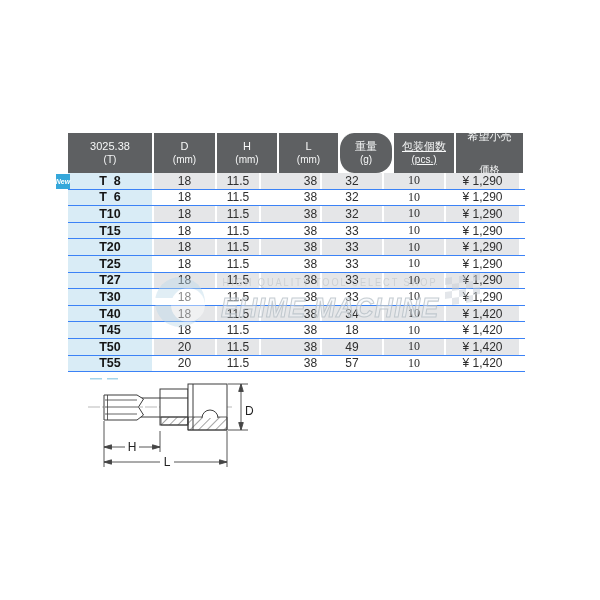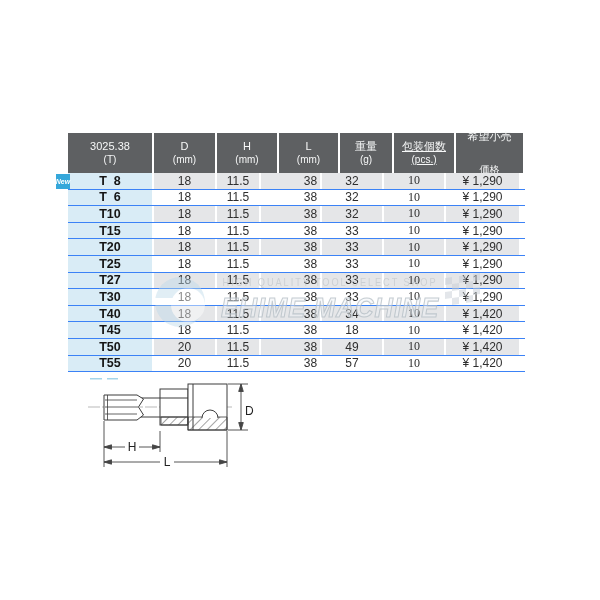--- a/index.html
+++ b/index.html
@@ -12,21 +12,21 @@
   .thead { display:flex; height:40px; }
   .hcell { background:#5e6062; color:#f7f8f8; display:flex; flex-direction:column;
     align-items:center; justify-content:center; line-height:1.25;
     border-left:2px solid #fff; }
   .hcell .h1 { font-size:11px; }
   .hcell .h2 { font-size:10px; }
   .thead > div:nth-of-type(1){ width:84px; border-left:none; }
   .thead > div:nth-of-type(2){ width:63px; }
   .thead > div:nth-of-type(3){ width:62px; }
   .thead > div:nth-of-type(4){ width:61px; }
-  .thead > div:nth-of-type(5){ width:54px; }
+  .thead > div:nth-of-type(5){ width:54px;border-radius:16px; }
   .thead > div:nth-of-type(6){ width:62px;text-decoration:underline; }
   .thead > div:nth-of-type(7){ width:69px;gap:20px; }
 
   .row { display:flex; height:16.6px; border-bottom:1px solid #3b82f6; }
   .cell { display:flex; align-items:center; justify-content:center;
     font-size:12px; color:#2e2e2e; border-left:2px solid #fff; background:#fff; }
   .row.alt .cell { background:#e5e6e8; }
   .c0 { width:84px; font-weight:bold; font-size:12.5px; color:#151515;
     white-space:pre; border-left:none; }
   .row .c0, .row.alt .c0 { background:#d9ecf6; }

